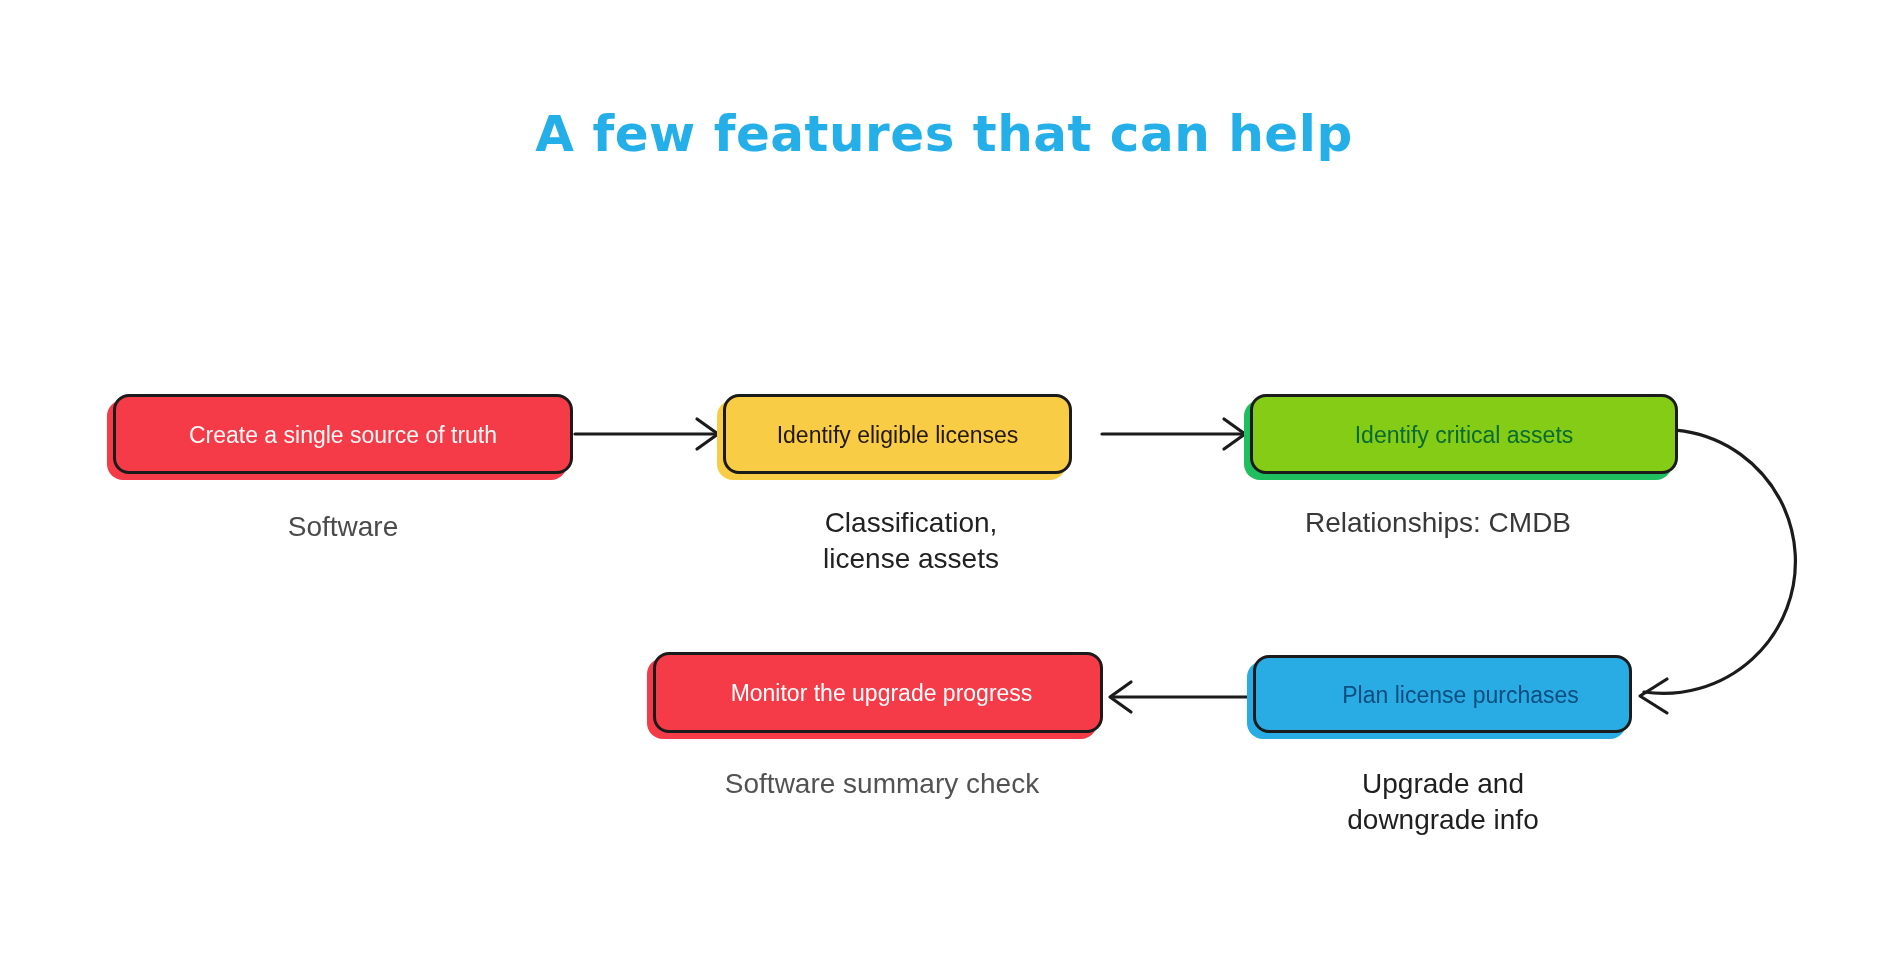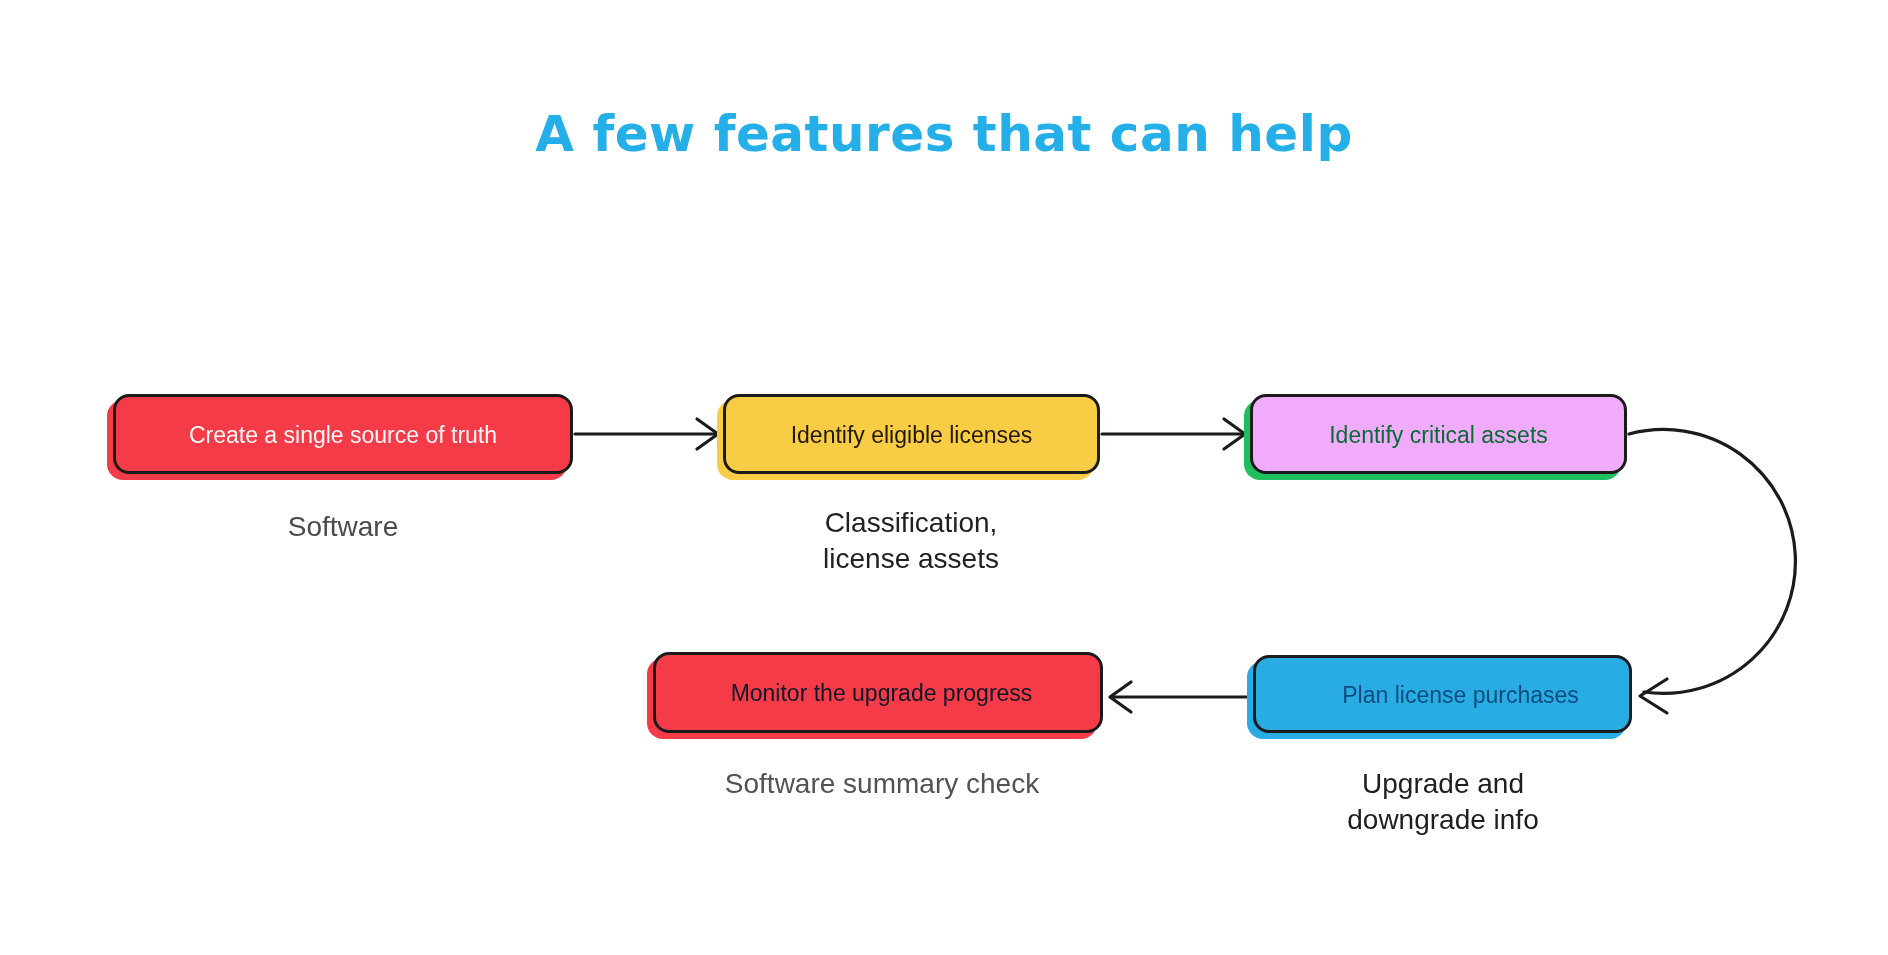--- a/index.html
+++ b/index.html
@@ -83,40 +83,41 @@
     <g style="stroke: rgb(27, 27, 27);">
       <path d="M 1251 697 L 1114 697"></path>
       <path d="M 1131 682 L 1110 697 L 1131 712"></path>
     </g>
   </svg>
 
   <div class="node" style="left: 113px; top: 394px; width: 460px; height: 80px; background: rgb(244, 59, 71); box-shadow: rgb(244, 59, 71) -6px 6px 0px 0px;">
     <span class="node-label" style="color: rgb(253, 249, 248);">Create a single source of truth</span>
   </div>
 
-  <div class="node" style="left: 723px; top: 394px; width: 377px; height: 80px; background: rgb(248, 204, 69); box-shadow: rgb(248, 204, 69) -6px 6px 0px 0px;">
+  <div class="node" style="left: 723px; top: 394px; width: 349px; height: 80px; background: rgb(248, 204, 69); box-shadow: rgb(248, 204, 69) -6px 6px 0px 0px;">
     <span class="node-label" style="color: rgb(34, 24, 7);">Identify eligible licenses</span>
   </div>
 
-  <div class="node" style="left: 1250px; top: 394px; width: 377px; height: 80px; background: #f0abfc; box-shadow: rgb(31, 190, 95) -6px 6px 0px 0px;">
+  <div class="node" style="left: 1250px; top: 394px; width: 428px; height: 80px; background: #84cc16; box-shadow: rgb(31, 190, 95) -6px 6px 0px 0px;">
     <span class="node-label" style="color: rgb(10, 106, 49);">Identify critical assets</span>
   </div>
 
   <div class="node" style="left: 653px; top: 652px; width: 450px; height: 81px; background: rgb(244, 59, 71); box-shadow: rgb(244, 59, 71) -6px 6px 0px 0px;">
-    <span class="node-label" style="color: #0f172a; margin-left: 7px;">Monitor the upgrade progress</span>
+    <span class="node-label" style="color: #ffffff; margin-left: 7px;">Monitor the upgrade progress</span>
   </div>
 
   <div class="node" style="left: 1253px; top: 655px; width: 379px; height: 78px; background: rgb(41, 172, 227); box-shadow: rgb(41, 172, 227) -6px 6px 0px 0px; padding-left: 36px;">
     <span class="node-label" style="color: rgb(11, 77, 126);">Plan license purchases</span>
   </div>
 
   <div class="caption" style="left: 143px; top: 509px; width: 400px; color: rgb(74, 74, 74);">Software</div>
 
   <div class="caption" style="left: 711px; top: 505px; width: 400px; color: rgb(33, 33, 33);">Classification,
 license assets</div>
 
+  <div class="caption" style="left: 1238px; top: 505px; width: 400px; color: rgb(56, 56, 56);">Relationships: CMDB</div>
 
   <div class="caption" style="left: 682px; top: 766px; width: 400px; color: rgb(82, 82, 82);">Software summary check</div>
 
   <div class="caption" style="left: 1243px; top: 766px; width: 400px; color: rgb(31, 31, 31);">Upgrade and
 downgrade info</div>
 
 </div>
 
 </body></html>

